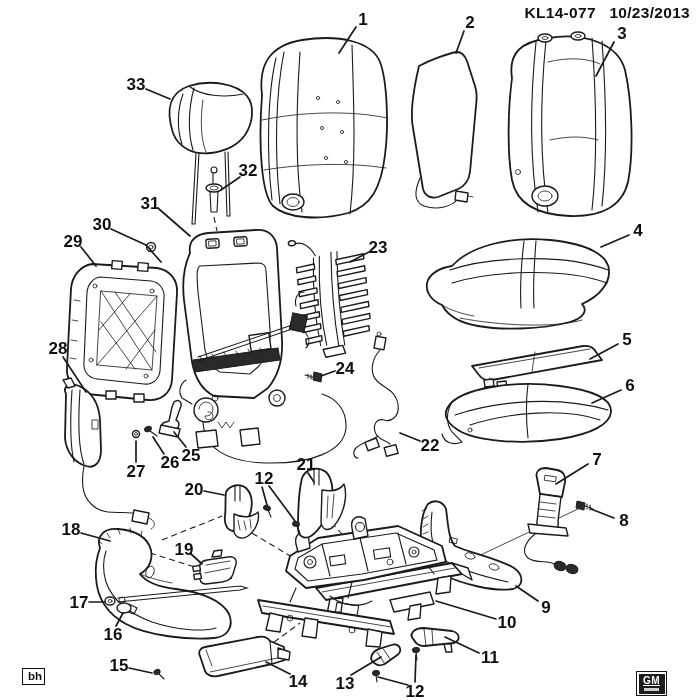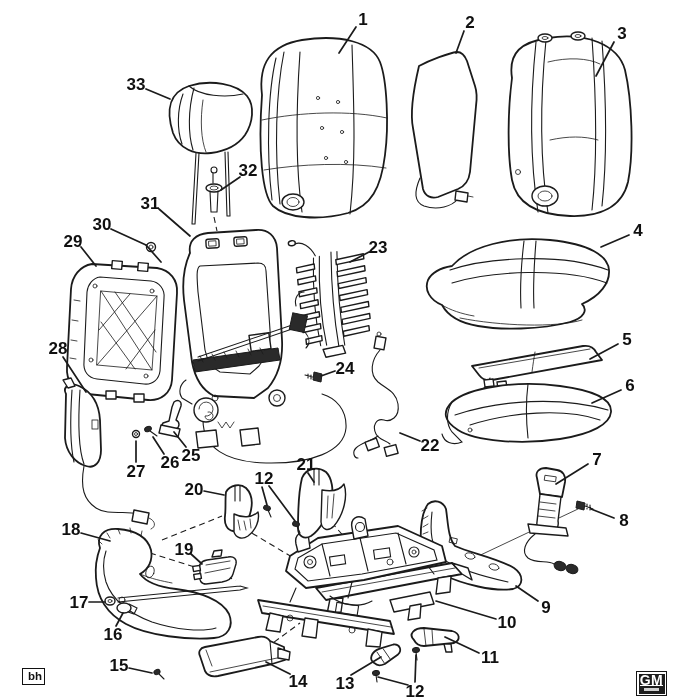--- a/index.html
+++ b/index.html
@@ -17,29 +17,33 @@
   .callout{font:bold 17px "Liberation Sans",sans-serif;fill:#101010;text-anchor:middle;}
   #header-ref{position:absolute;top:4px;right:10px;font-size:15.5px;font-weight:bold;
               color:#111;letter-spacing:0.3px;}
   #header-ref span{margin-left:9px;}
   #sheet-code{position:absolute;left:22px;bottom:15px;border:1.6px solid #111;color:#111;
               font-size:11.5px;font-weight:bold;padding:0px 2px 1px 5px;line-height:14px;}
   #gm-logo{position:absolute;right:33px;bottom:4px;width:26px;height:20px;border:1.8px solid #161616;
            background:#ffffff;padding:1.5px;}
   #gm-logo .inner{width:100%;height:100%;background:#1d1d1d;display:flex;flex-direction:column;
            align-items:center;justify-content:center;}
-  #gm-logo .gm-text{color:#fff;font-size:14px;font-weight:bold;line-height:9px;
+  #gm-logo .gm-text{color:#fff;font-size:10px;font-weight:bold;line-height:9px;
            border-bottom:1px solid #fff;letter-spacing:0.5px;}
   #gm-logo .gm-strip{margin-top:1.5px;width:15px;height:3px;background:#cfcfcf;}
 </style>
 </head>
 <body>
 
 <div id="stage">
 
+  <div id="header-ref">
+    <span>KL14-077</span>
+    <span>10/23/2013</span>
+  </div>
 
   <svg id="diagram-svg" width="700" height="700" viewBox="0 0 700 700">
 
     <g>
       <path class="dash" d="M162,540 L222,516"></path>
       <path class="dash" d="M235,523 L292,557"></path>
       <path class="dash" d="M325,515 L362,557"></path>
       <path class="dash" d="M150,553 L236,580"></path>
       <path class="dash" d="M258,654 L300,623"></path>
       <path class="t" d="M470,560 L578,509"></path>

